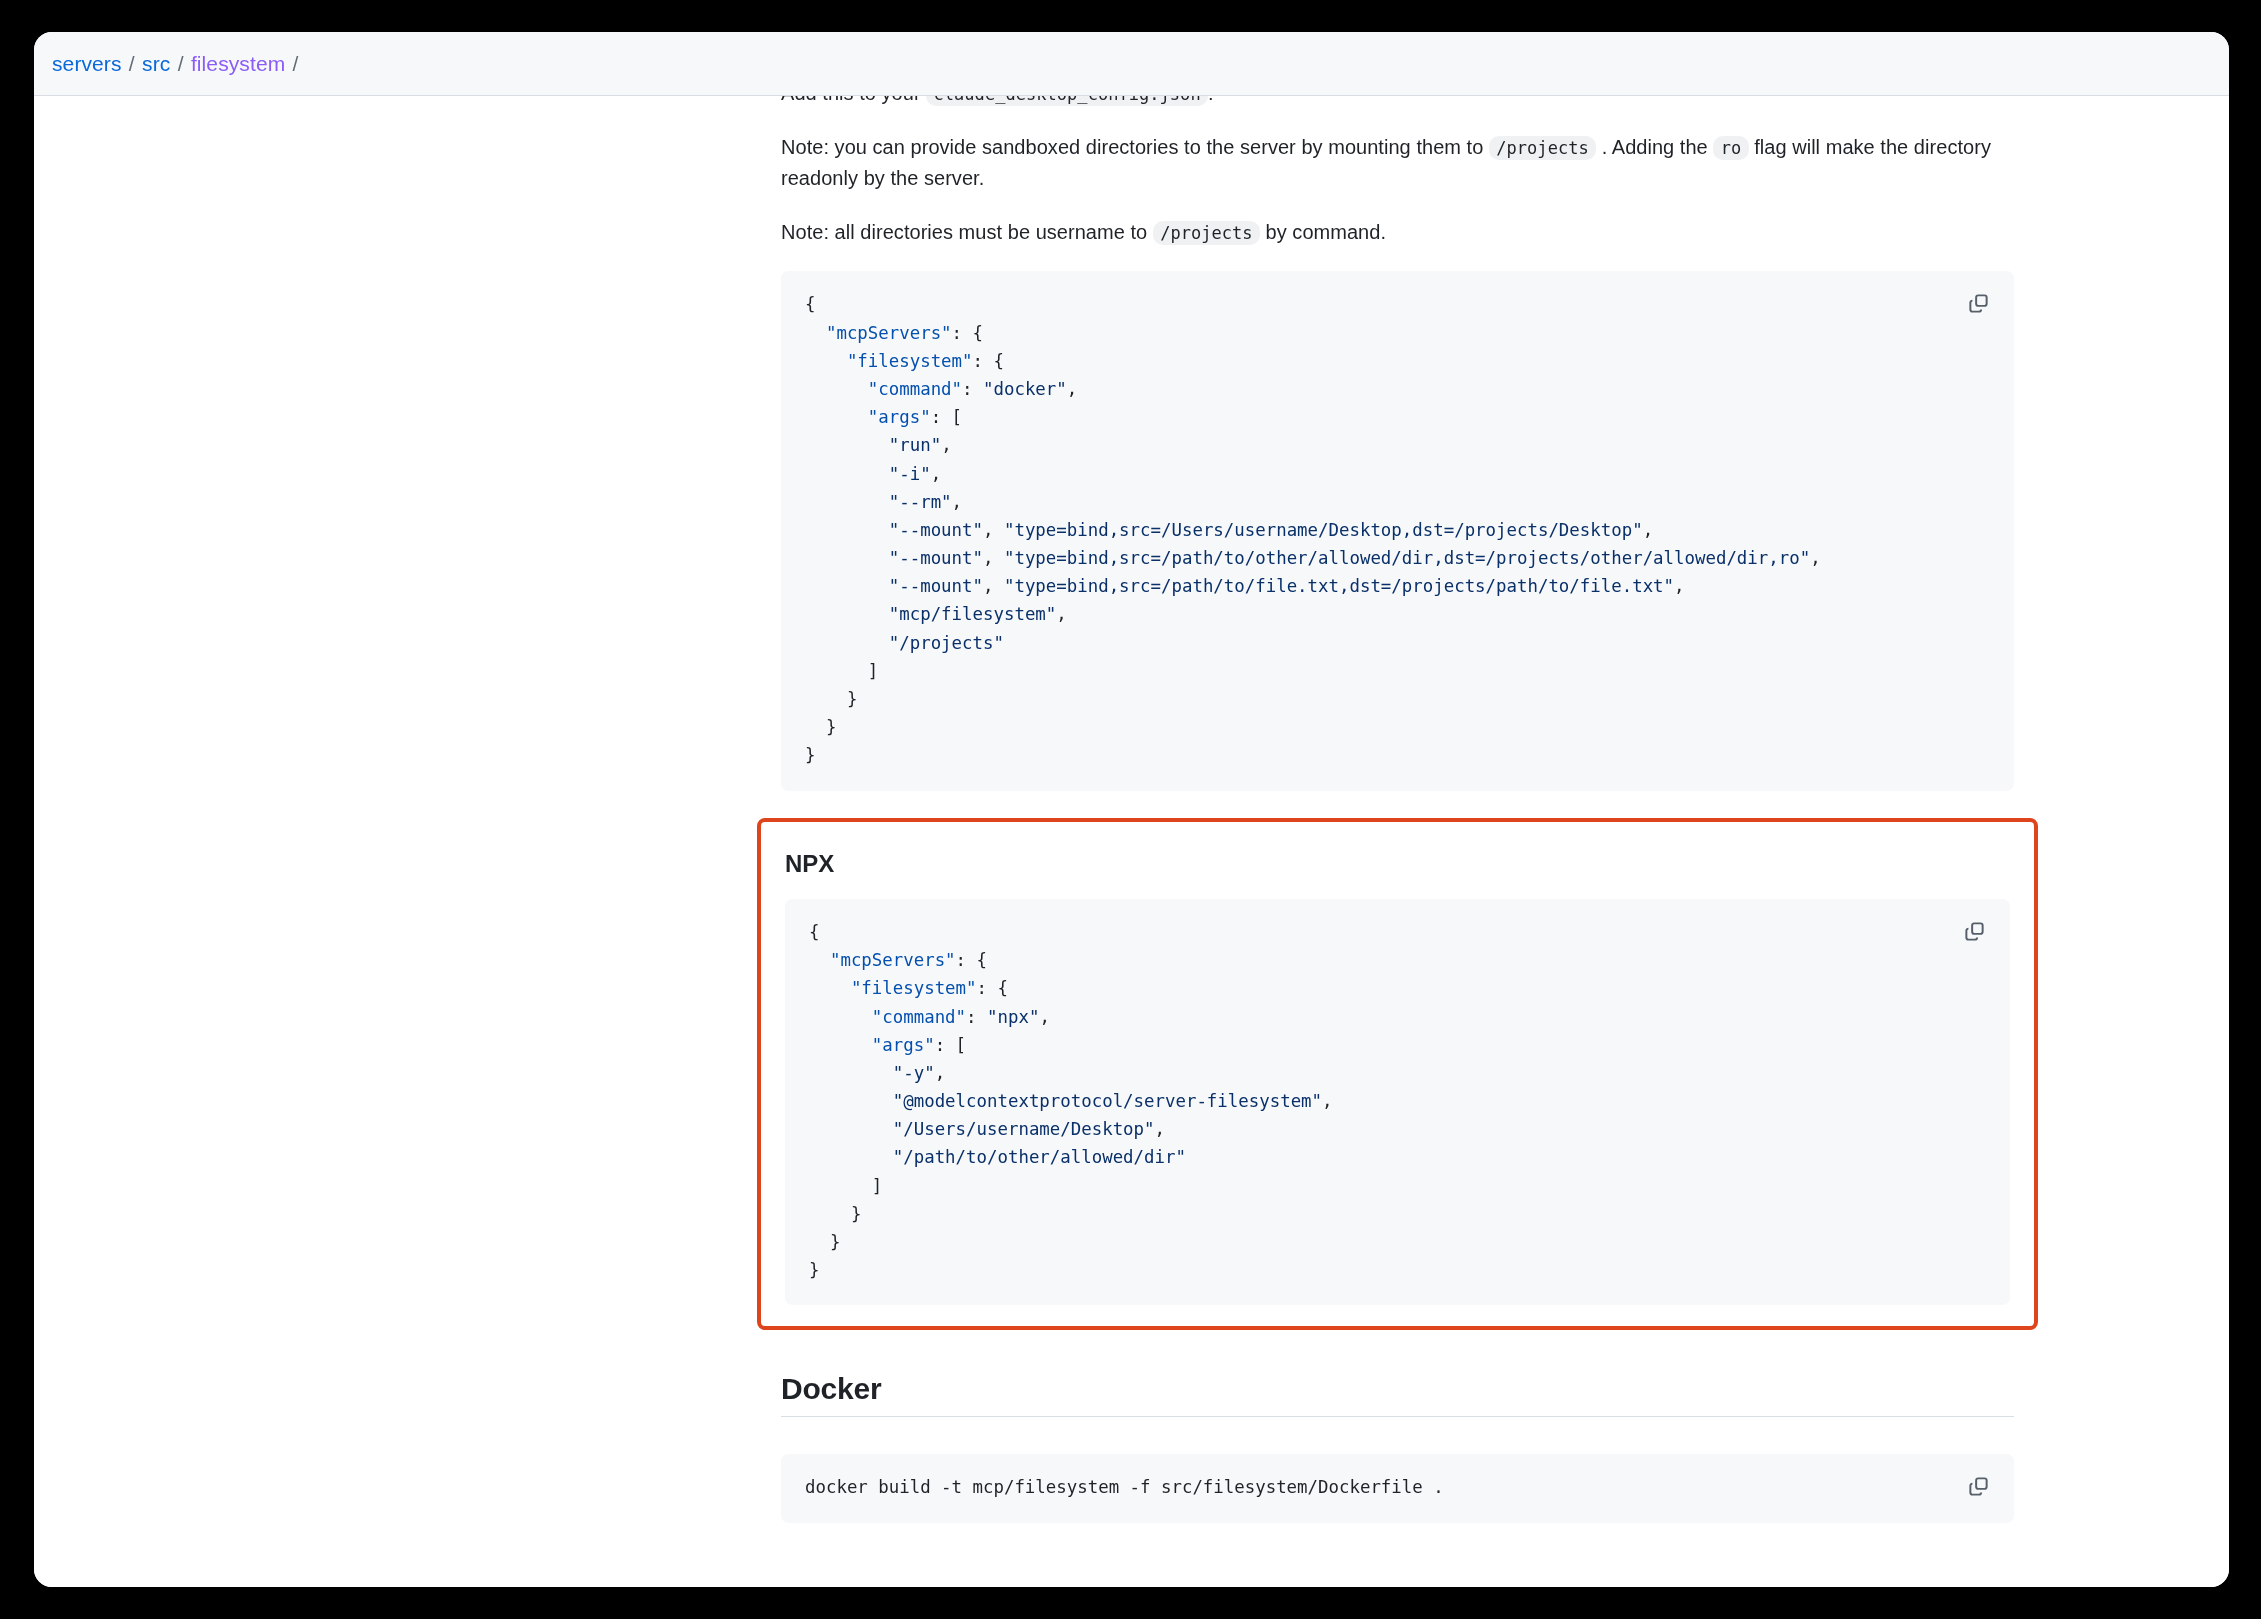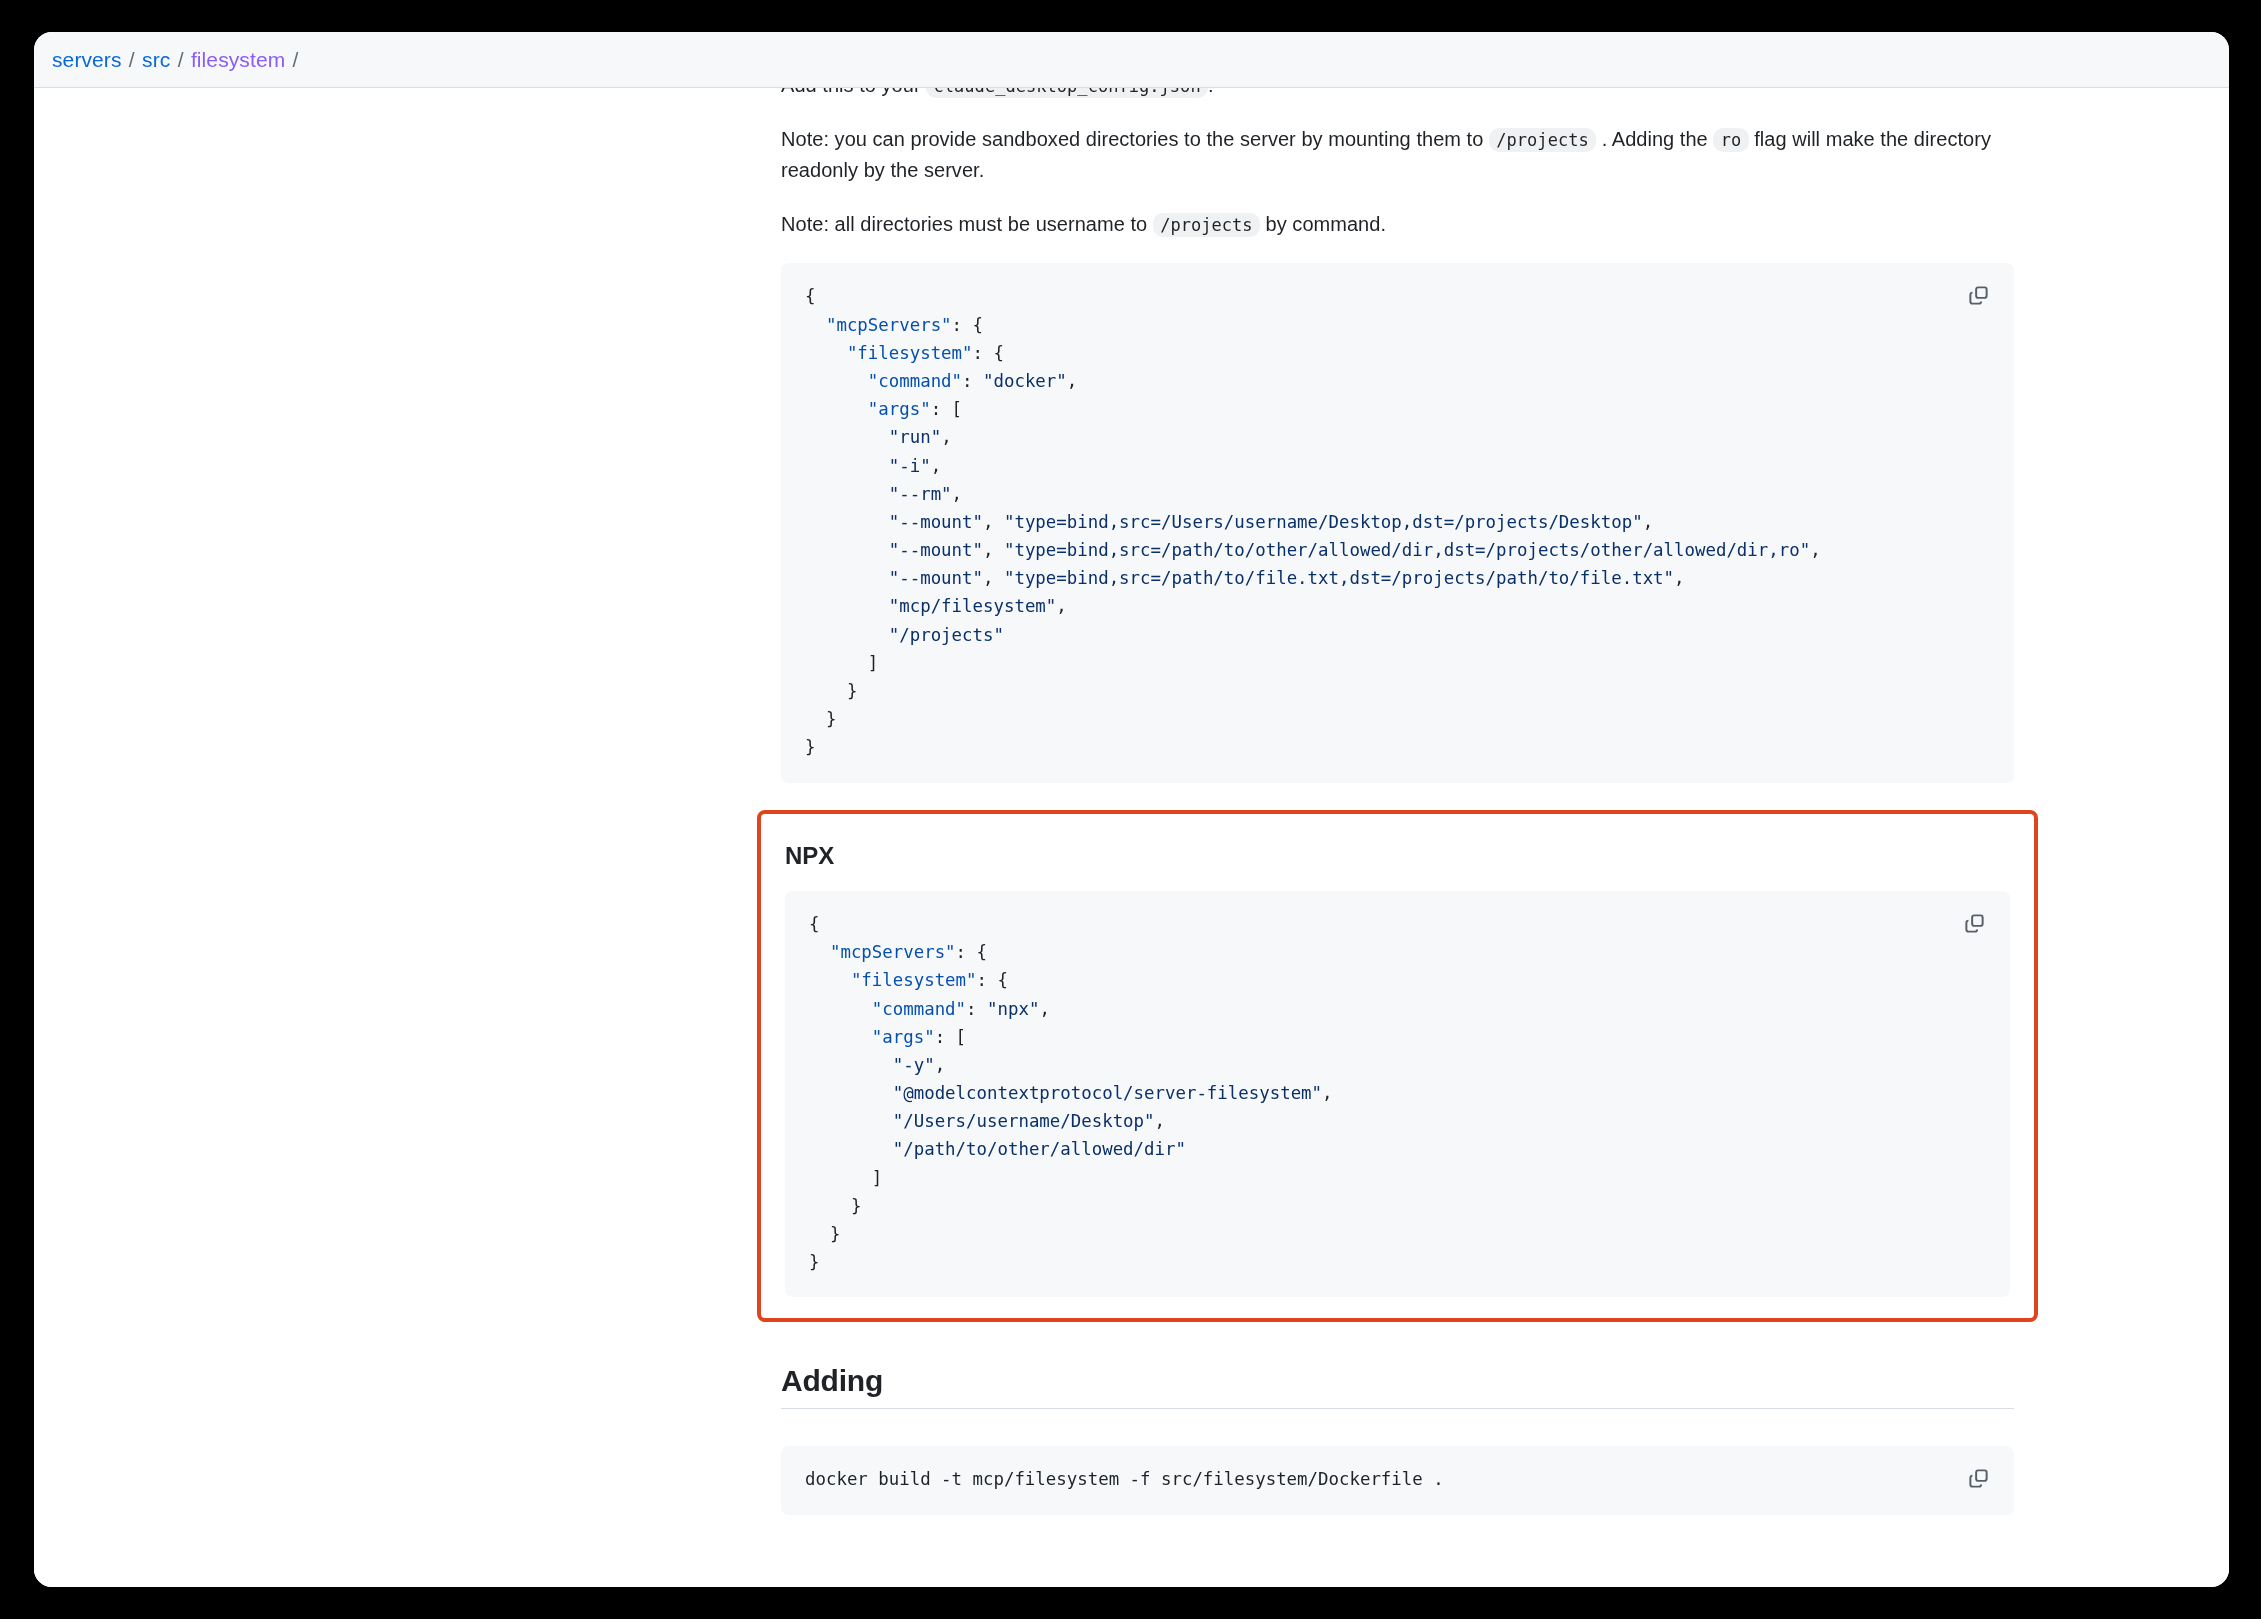--- a/index.html
+++ b/index.html
@@ -20,21 +20,21 @@
     width: 2195px;
     height: 1555px;
     background: #ffffff;
     border-radius: 18px;
     overflow: hidden;
     box-shadow: 0 0 0 0.8px rgba(0,0,0,0.08);
   }
 
   
   #breadcrumb-bar {
-    height: 56px;
+    height: 64px;
     background: #f6f8fa;
     border-bottom: 0.8px solid #d8dee4;
     display: flex;
     align-items: center;
     padding-left: 18px;
     font-size: 21px;
     letter-spacing: 0.1px;
   }
   #breadcrumb-bar .crumb-link {
     color: #0969da;
@@ -216,21 +216,21 @@
 }</pre>
           <div class="copy-btn">
             <svg width="21" height="21" viewBox="0 0 16 16" fill="none" stroke="#57606a" stroke-width="1.5">
               <rect x="6.2" y="1.8" width="8" height="8" rx="1.6"></rect>
               <path d="M10 12.6a1.6 1.6 0 0 1-1.6 1.6H3.4a1.6 1.6 0 0 1-1.6-1.6V7.4a1.6 1.6 0 0 1 1.6-1.6"></path>
             </svg>
           </div>
         </div>
       </div>
 
-      <h2 class="md-h2">Adding</h2>
+      <h2 class="md-h2">Docker</h2>
       <div class="spacer-md"></div>
 
       <div class="code-block">
         <pre>docker build -t mcp/filesystem -f src/filesystem/Dockerfile .</pre>
         <div class="copy-btn">
           <svg width="21" height="21" viewBox="0 0 16 16" fill="none" stroke="#57606a" stroke-width="1.5">
             <rect x="6.2" y="1.8" width="8" height="8" rx="1.6"></rect>
             <path d="M10 12.6a1.6 1.6 0 0 1-1.6 1.6H3.4a1.6 1.6 0 0 1-1.6-1.6V7.4a1.6 1.6 0 0 1 1.6-1.6"></path>
           </svg>
         </div>

